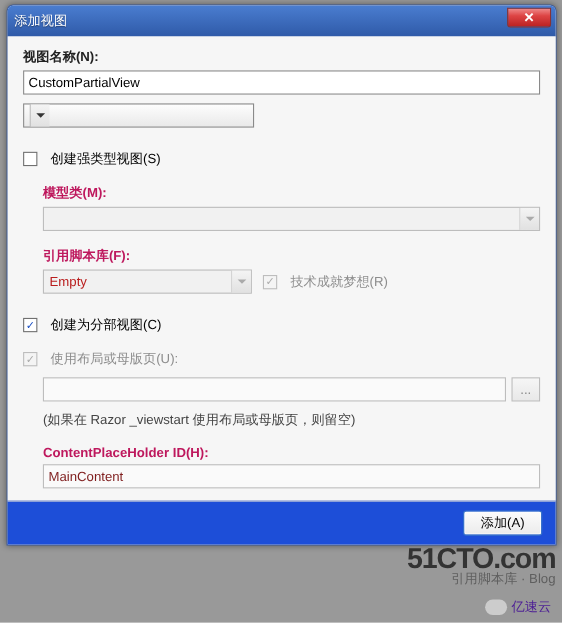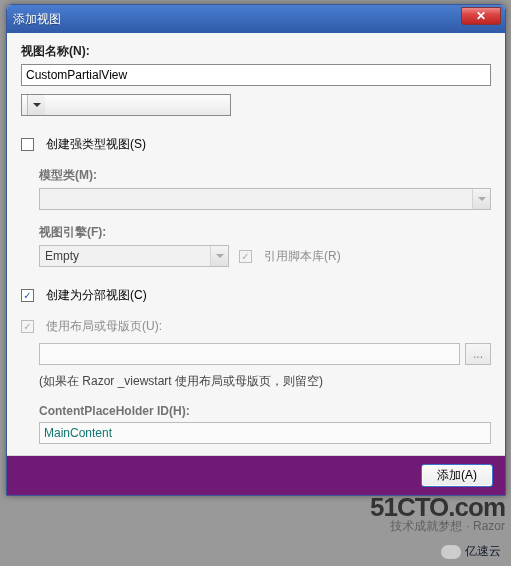--- a/index.html
+++ b/index.html
@@ -62,48 +62,48 @@
       padding: 10px 14px 6px 14px;
       background: #f6f6f6;
       overflow: hidden;
     }
     .label {
       display: block;
       margin-bottom: 4px;
       color: #222;
       font-weight: bold;
     }
-    .label.disabled { color: #737373; }
+    .label.disabled { color: #be185d; }
     input[type=text] {
       width: 100%;
       height: 22px;
       border: 1px solid #8a8a8a;
       padding: 0 4px;
       font-size: 12px;
       background: #fff;
       outline: none;
     }
     input[type=text]:disabled {
       background: #fafafa;
-      color: #0f766e;
+      color: #7f1d1d;
       border-color: #bdbdbd;
     }
     .select {
       width: 100%;
       height: 22px;
       border: 1px solid #8a8a8a;
       background: linear-gradient(#fdfdfd, #e9e9e9);
       display: flex;
       align-items: center;
       justify-content: space-between;
       padding: 0 0 0 5px;
       cursor: pointer;
     }
     .select.narrow { width: 210px; }
-    .select.disabled { background: #f1f1f1; color: #404040; border-color: #bdbdbd; cursor: default; }
+    .select.disabled { background: #f1f1f1; color: #b91c1c; border-color: #bdbdbd; cursor: default; }
     .select .arrow {
       width: 18px;
       height: 100%;
       border-left: 1px solid #bcbcbc;
       background: linear-gradient(#f4f4f4, #e1e1e1);
       display: flex;
       align-items: center;
       justify-content: center;
     }
     .select.disabled .arrow { border-color: #d4d4d4; }
@@ -142,21 +142,21 @@
       width: 26px; height:22px;
       border: 1px solid #bdbdbd;
       background: linear-gradient(#f6f6f6,#e8e8e8);
       display:flex;align-items:center;justify-content:center;
       color:#888;
       cursor:default;
     }
     .footer {
       height: 40px;
       border-top: 1px solid #d8d8d8;
-      background: #701a75;
+      background: #1d4ed8;
       display:flex;
       align-items:center;
       justify-content:flex-end;
       padding: 0 12px;
       gap:8px;
     }
     .btn {
       min-width: 72px;
       height: 23px;
       border: 1px solid #8a8a8a;
@@ -184,21 +184,21 @@
       text-align:right;
       line-height:1;
     }
     .watermark small{
       display:block;font-size:12px;font-weight:normal;color:#555;letter-spacing:0;
     }
     .wm2 {
       position:absolute;
       right:10px;bottom:6px;
       display:flex;align-items:center;gap:4px;
-      font-size:12px;color:#0f172a;
+      font-size:12px;color:#4c1d95;
     }
     .wm2 .cloud{
       width:20px;height:14px;border-radius:8px;background:#ccc;
     }
   </style>
 </head>
 <body>
 
 <div class="window">
   <div class="titlebar">
@@ -231,31 +231,31 @@
     <div class="indent">
       <label class="label disabled">模型类(M):</label>
       <div class="select disabled">
         <span></span>
         <span class="arrow">
             <span class="triangle-down"></span>
           </span>
       </div>
       <div class="gap-14"></div>
 
-      <label class="label disabled">视图引擎(F):</label>
+      <label class="label disabled">引用脚本库(F):</label>
       <div class="row-flex">
         <div class="select narrow disabled" style="width:190px;">
           <span>Empty</span>
           <span class="arrow">
               <span class="triangle-down"></span>
             </span>
         </div>
         <div class="cb-row disabled">
           <span class="checkbox disabled">✓</span>
-          <span>引用脚本库(R)</span>
+          <span>技术成就梦想(R)</span>
         </div>
       </div>
     </div>
 
     <div class="gap-20"></div>
 
     <div class="cb-row">
       <span class="checkbox">✓</span>
       <span>创建为分部视图(C)</span>
     </div>
@@ -287,18 +287,18 @@
 
   <div class="footer">
     <div class="btn default">
       <span>添加(A)</span>
     </div>
   </div>
 </div>
 
 <div class="watermark">
   <span>51CTO.com</span>
-  <small>技术成就梦想 · Razor</small>
+  <small>引用脚本库 · Blog</small>
 </div>
 <div class="wm2">
   <span class="cloud"></span>
   <span>亿速云</span>
 </div>
 
 </body></html>

